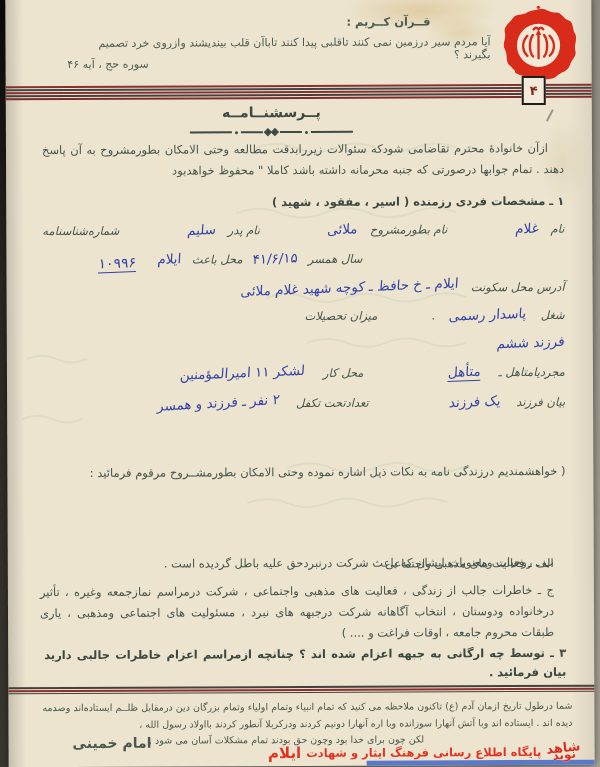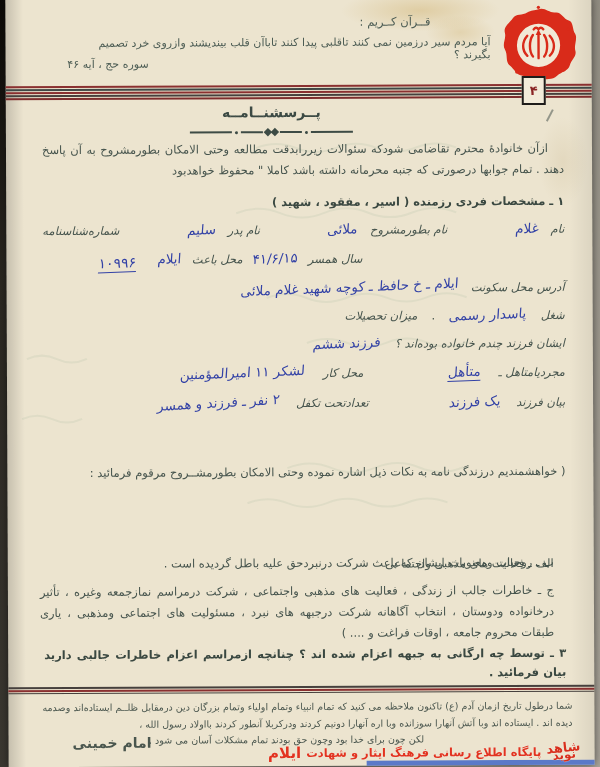--- a/index.html
+++ b/index.html
@@ -17,21 +17,21 @@
   .paper::before{
     content:"";position:absolute;inset:0;pointer-events:none;
     background:linear-gradient(90deg,rgba(0,0,0,.16),rgba(0,0,0,0) 3%,rgba(0,0,0,0) 96%,rgba(0,0,0,.07));
   }
   .stain{position:absolute;pointer-events:none;}
   .st1{left:335px;top:-8px;width:160px;height:42px;background:radial-gradient(ellipse at center,rgba(193,152,62,.30),rgba(193,152,62,0) 70%);}
   .st2{left:420px;top:18px;width:70px;height:34px;background:radial-gradient(ellipse at center,rgba(193,152,62,.22),rgba(193,152,62,0) 70%);}
   .st3{right:4px;top:120px;width:50px;height:90px;background:radial-gradient(ellipse at center,rgba(160,130,70,.12),rgba(160,130,70,0) 70%);}
   .ghosts{position:absolute;left:0;top:0;pointer-events:none;}
   
-  .qlabel{position:absolute;top:17px;right:161px;font-size:11.5px;font-weight:normal;color:#4c5c54;}
+  .qlabel{position:absolute;top:17px;right:161px;font-size:11.5px;font-weight:bold;color:#4c5c54;}
   .qverse{position:absolute;top:38px;right:101px;width:400px;font-size:11px;color:#4c5c54;}
   .qref{position:absolute;top:59px;right:443px;font-size:11px;color:#4c5c54;white-space:nowrap;}
   .emblem{position:absolute;top:8px;right:13px;width:80px;height:84px;}
   
   .band{position:absolute;left:0;right:0;}
   .band i{display:block;}
   .band1{top:87px;}
   .band2{top:688px;}
   .numbox{
     position:absolute;top:79px;right:46px;width:20px;height:25px;z-index:3;
@@ -67,21 +67,21 @@
   }
   .hw.u{border-bottom:1.5px solid #3342a6;padding-bottom:1px;}
   .ltr{direction:ltr;unicode-bidi:embed;}
   .rowA{top:223px;justify-content:space-between;}
   .pair{display:flex;align-items:baseline;gap:12px;}
   .rowB{top:252px;height:26px;}
   .rowB .grp{position:absolute;right:202px;top:0;display:flex;gap:10px;align-items:baseline;}
   .idnum{position:absolute;left:56px;top:4px;font-size:14px;}
   .rowAddr{top:281px;}
   .rowJob{top:309px;gap:14px;}
-  .eduLbl{}
+  .eduLbl{margin-right:40px;}
   .rowChild{top:337px;gap:14px;}
   .rowMar{top:366px;gap:18px;}
   .sp40{width:48px;}
   .rowKids{top:396px;gap:16px;}
   .kidsVal{transform:rotate(-3deg) skewX(-6deg);}
   
   .footer{position:absolute;top:700px;right:22px;left:34px;font-size:9.5px;line-height:17px;text-align:justify;color:#4a564e;}
   .footer-end{position:absolute;top:736px;left:120px;right:150px;text-align:center;font-size:9.5px;color:#4a564e;white-space:nowrap;}
   .sig{position:absolute;top:736px;left:64px;font-size:14px;font-weight:bold;color:#4a564e;white-space:nowrap;}
   .penmark{position:absolute;top:112px;right:41px;width:2px;height:13px;background:#4a5550;opacity:.55;transform:rotate(28deg);}
@@ -205,21 +205,20 @@
     </div>
 
     <div class="row flexrow rowJob">
       <span class="lbl">شغل</span>
       <span class="hw">پاسدار رسمی</span>
       <span>.</span>
       <span class="lbl eduLbl">میزان تحصیلات</span>
     </div>
 
     <div class="row flexrow rowChild">
-      <span class="lbl">ایشان فرزند چندم خانواده بوده‌اند ؟</span>
       <span class="hw">فرزند ششم</span>
     </div>
 
     <div class="row flexrow rowMar">
       <span class="lbl">مجردیامتاهل ـ</span>
       <span class="hw u">متأهل</span>
       <span class="sp40"></span>
       <span class="lbl">محل کار</span>
       <span class="hw">لشکر ۱۱ امیرالمؤمنین</span>
     </div>

